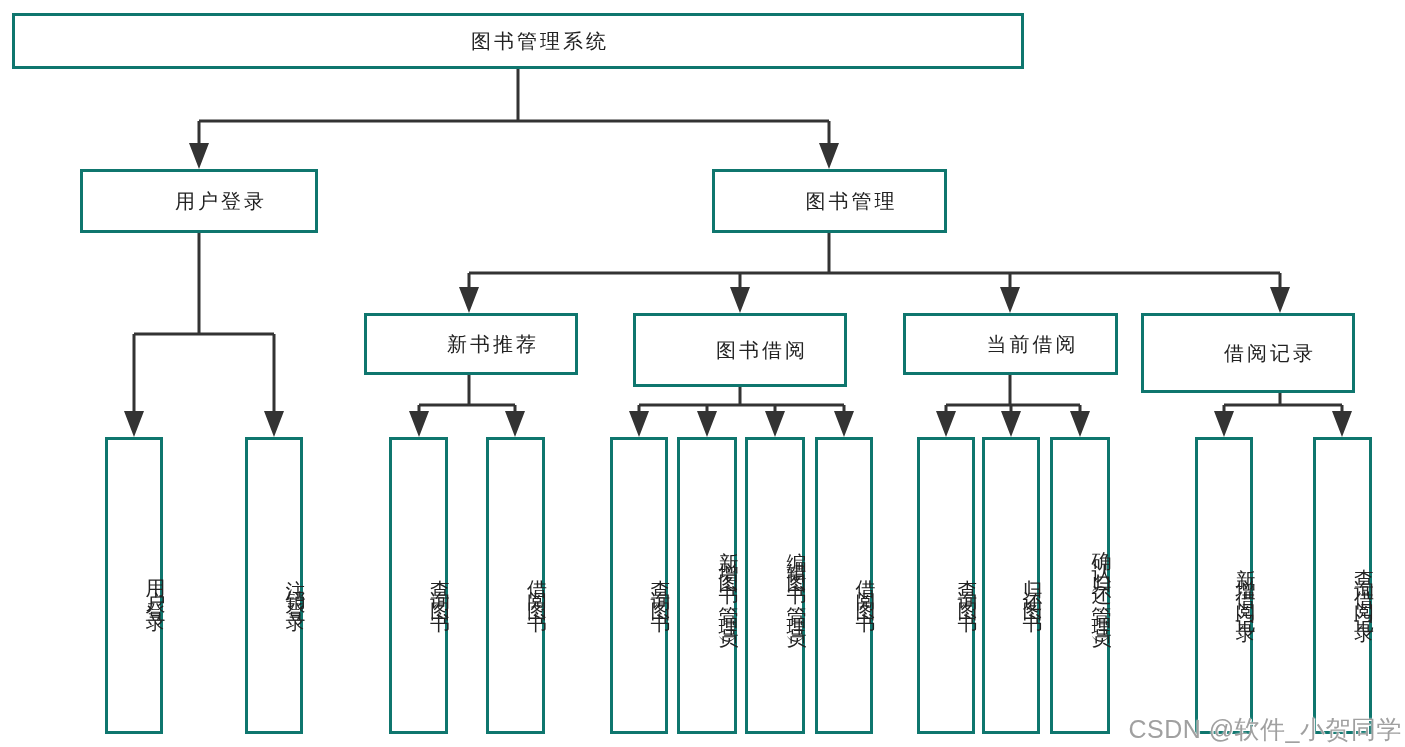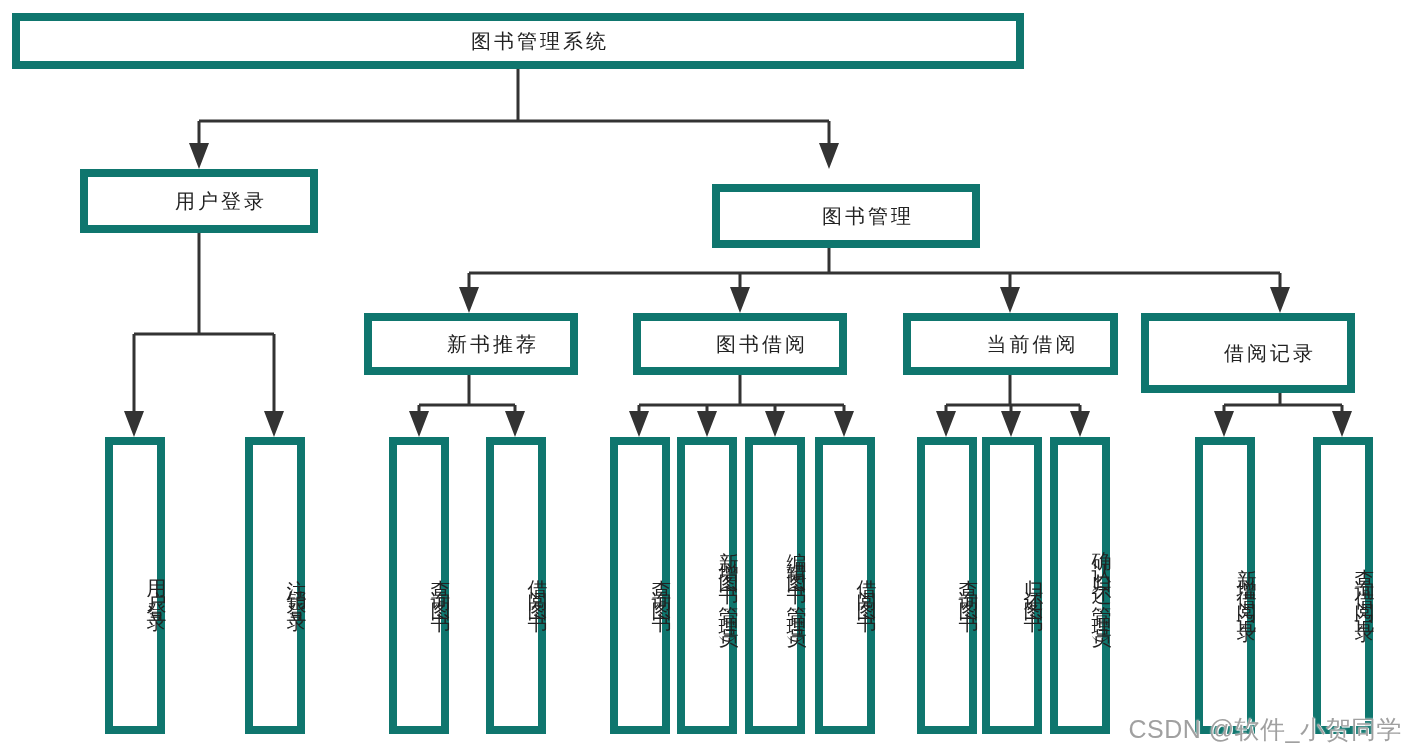--- a/index.html
+++ b/index.html
@@ -3,21 +3,21 @@
 <meta charset="utf-8">
 <style>
   html,body { margin:0; padding:0; background:#fff; }
   .canvas {
     position:relative; width:1405px; height:747px; background:#ffffff;
     font-family:"Liberation Sans", sans-serif; overflow:hidden;
   }
   .wires { position:absolute; left:0; top:0; z-index:1; }
   .box {
     position:absolute; box-sizing:border-box; z-index:2;
-    border:8px solid #0f766e; background:#ffffff; color:#222222;
+    border:3px solid #0f766e; background:#ffffff; color:#222222;
     display:flex; align-items:center; justify-content:center;
     text-align:center;
     padding-left:44px;
   }
   .box.h { font-size:20px; letter-spacing:3px; white-space:nowrap; }
   .box.v span {
     writing-mode:vertical-rl; text-orientation:mixed;
     font-size:20px; line-height:1.2; letter-spacing:11px;
   }
   .watermark {
@@ -74,28 +74,28 @@
       M1332 411 L1352 411 L1342 437 Z"></path>
   </svg>
 
   <div class="box h" style="left:12px;top:13px;width:1012px;height:56px">
     <span>图书管理系统</span>
   </div>
 
   <div class="box h" style="left:80px;top:169px;width:238px;height:64px">
     <span>用户登录</span>
   </div>
-  <div class="box h" style="left:712px;top:184px;width:268px;height:64px">
+  <div class="box h" style="left:712px;top:169px;width:235px;height:64px">
     <span>图书管理</span>
   </div>
 
   <div class="box h" style="left:364px;top:313px;width:214px;height:62px">
     <span>新书推荐</span>
   </div>
-  <div class="box h" style="left:633px;top:313px;width:214px;height:62px">
+  <div class="box h" style="left:633px;top:313px;width:214px;height:74px">
     <span>图书借阅</span>
   </div>
   <div class="box h" style="left:903px;top:313px;width:215px;height:62px">
     <span>当前借阅</span>
   </div>
   <div class="box h" style="left:1141px;top:313px;width:214px;height:80px">
     <span>借阅记录</span>
   </div>
 
   <div class="box v" style="left:105px;top:437px;width:58px;height:297px">

